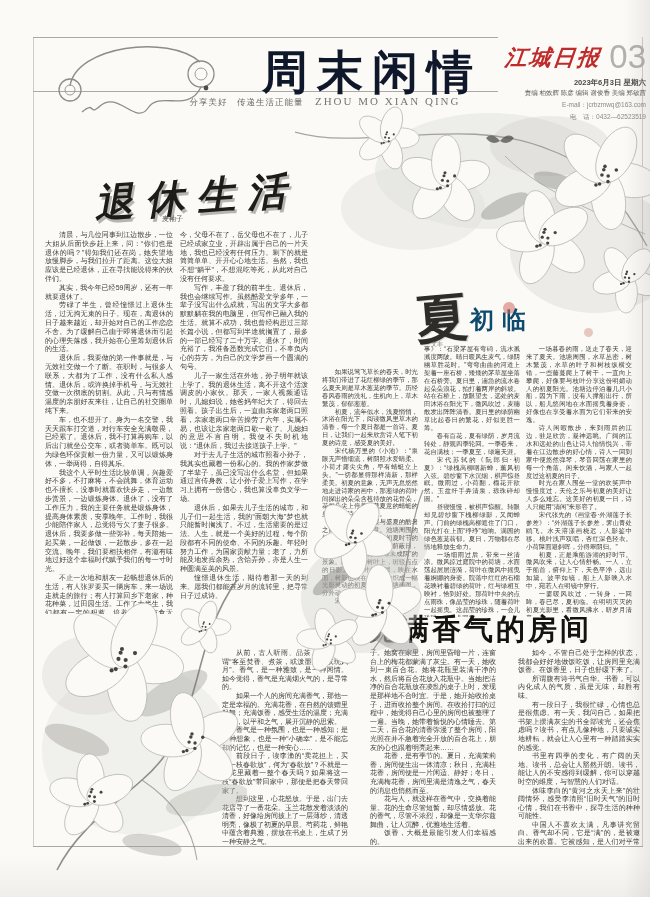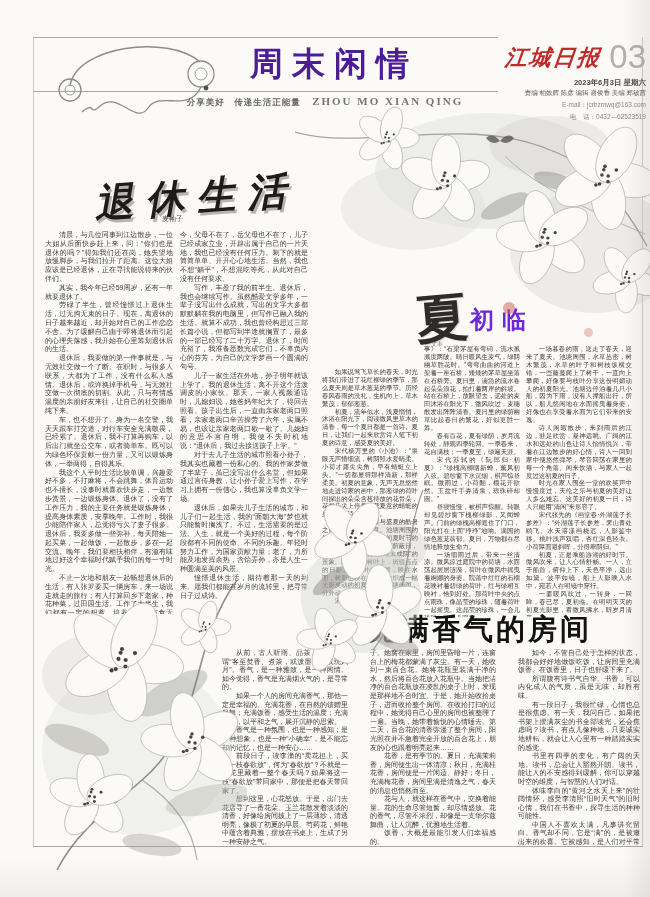--- a/index.html
+++ b/index.html
@@ -1,24 +1,24 @@
 <!DOCTYPE html>
 <html><head>
 <meta charset="utf-8">
 <style>
   html,body{margin:0;padding:0;background:#e9e8e4;}
   .page{position:relative;width:650px;height:897px;margin:0 auto;background:#fbfaf7;
         overflow:hidden;font-family:"Liberation Sans",sans-serif;color:#3b3b38;}
   .rule{position:absolute;background:#aaa9a4;z-index:1;}
   .abs{position:absolute;}
   
-  .section-title{position:absolute;left:250px;top:42px;font-size:33px;font-weight:bold;
-      color:#4c1d95;letter-spacing:9px;z-index:3;}
+  .section-title{position:absolute;left:262px;top:42px;font-size:46px;font-weight:bold;
+      color:#0f172a;letter-spacing:9px;z-index:3;}
   .section-sub{position:absolute;left:140px;top:95px;width:370px;text-align:center;z-index:3;
-      color:#6b6a66;font-size:8.5px;letter-spacing:1px;font-weight:bold;}
+      color:#6b6a66;font-size:8.5px;letter-spacing:1px;}
   .section-sub .pinyin{font-family:"Liberation Serif",serif;font-size:11px;letter-spacing:2px;
       color:#77766f;margin-left:8px;}
   .masthead{position:absolute;left:498px;top:38px;width:148px;z-index:3;text-align:right;}
   .paper-name{font-family:"Liberation Serif",serif;font-style:italic;font-weight:bold;
       font-size:22px;color:#bf2a2a;letter-spacing:2px;transform:skewX(-6deg);display:inline-block;}
   .page-num{font-size:33px;color:#b2b1ad;font-weight:400;margin-left:4px;vertical-align:-3px;}
   .m-date{font-size:7.5px;color:#4a4945;margin-top:2px;font-weight:bold;}
   .m-staff{font-size:6.5px;color:#5d5c57;margin-top:1px;}
   .m-email,.m-phone{font-size:6.5px;color:#8b8a84;margin-top:3px;}
   
@@ -33,21 +33,21 @@
   .col{position:absolute;overflow:hidden;text-align:justify;word-break:break-all;z-index:2;}
   .col p{margin:0;text-indent:2em;}
   .a1col{width:128px;font-size:7px;line-height:8.8px;}
   .a2col{font-size:6.4px;line-height:7.9px;}
   .a3col{font-size:7px;line-height:8.6px;}
   
   .a2-big{position:absolute;left:416px;top:284px;font-family:"Liberation Serif",serif;
       font-weight:bold;font-size:52px;color:#2d2c28;transform:rotate(-5deg);z-index:4;
       text-shadow:1px 1px 0 rgba(150,149,144,.4);}
   .a2-rest{position:absolute;left:470px;top:304px;font-family:"Liberation Serif",serif;
-      font-weight:bold;font-size:24px;letter-spacing:8px;color:#6d28d9;z-index:4;}
+      font-weight:bold;font-size:24px;letter-spacing:8px;color:#0c4a6e;z-index:4;}
   .a2-byline{position:absolute;left:431px;top:340px;font-size:6px;color:#77766f;z-index:4;
       font-family:"Liberation Serif",serif;}
   .seal{position:absolute;border-radius:50%;z-index:4;}
   .seal-1{left:503px;top:302px;width:12px;height:12px;background:#cf6a5e;opacity:.55;}
   .seal-2{left:584px;top:328px;width:9px;height:9px;background:#d8948c;opacity:.5;}
   
   .a3-title{position:absolute;left:368px;top:610px;font-size:29px;font-weight:bold;
       color:#131310;letter-spacing:3px;z-index:3;}
   .a3-byline{position:absolute;left:368px;top:641px;width:246px;text-align:center;
       font-size:7px;color:#55544f;z-index:3;font-family:"Liberation Serif",serif;}

